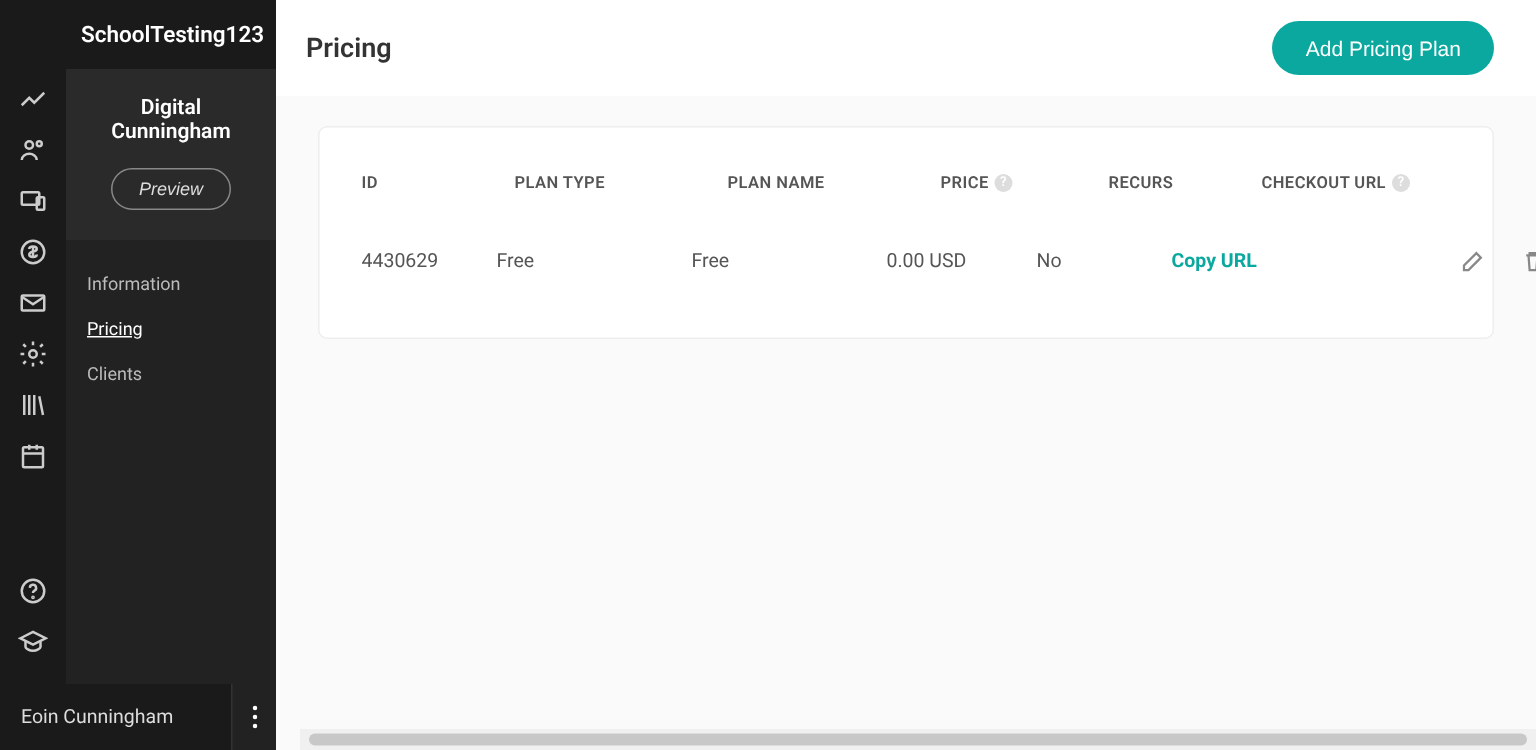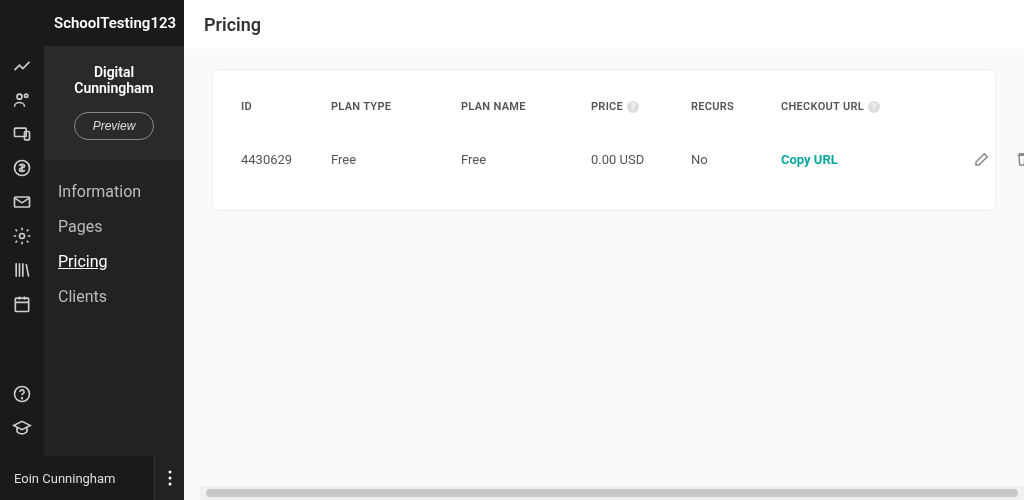--- a/index.html
+++ b/index.html
@@ -62,21 +62,21 @@
       border-radius: 18px;
       padding: 6px 18px;
       font-size: 12px;
       cursor: pointer;
       font-style: italic;
     }
     .nav { padding: 14px 14px; }
     .nav-item {
       display: block;
       color: #bbb;
-      font-size: 16px;
+      font-size: 12px;
       padding: 8px 0;
       cursor: pointer;
       text-decoration: none;
     }
     .nav-item.active { color: #fff; text-decoration: underline; }
     .footer-bar {
       height: 44px;
       background: #1a1a1a;
       position: absolute;
       bottom: 0;
@@ -128,21 +128,21 @@
     .content { flex: 1; background: #fafafa; padding: 20px 28px; overflow: auto; }
     .card {
       background: #fff;
       border: 1px solid #eee;
       border-radius: 6px;
       padding: 20px 28px 30px;
     }
     .thead {
       display: grid;
       grid-template-columns: 90px 130px 130px 100px 90px 160px 90px;
-      gap: 0;
+      gap: 12px;
       padding: 10px 0 18px;
       border-bottom: 1px solid transparent;
     }
     .th {
       font-size: 11px;
       font-weight: 600;
       color: #555;
       letter-spacing: 0.3px;
       display: flex;
       align-items: center;
@@ -250,40 +250,40 @@
   <div class="sidebar">
     <div class="brand-area">
       <div class="brand">SchoolTesting123</div>
     </div>
     <div class="course-block">
       <div class="course-title">Digital Cunningham</div>
       <button class="preview-btn">Preview</button>
     </div>
     <div class="nav">
       <a class="nav-item">Information</a>
-      <a class="nav-item">Pages</a>
       <a class="nav-item active">Pricing</a>
       <a class="nav-item">Clients</a>
     </div>
   </div>
 
   <div class="footer-bar">
     <span>Eoin Cunningham</span>
   </div>
   <div class="footer-more">
     <svg width="4" height="16" viewBox="0 0 4 16" fill="currentColor">
         <circle cx="2" cy="2" r="1.5"></circle>
         <circle cx="2" cy="8" r="1.5"></circle>
         <circle cx="2" cy="14" r="1.5"></circle>
       </svg>
   </div>
 
   <div class="main">
     <div class="main-header">
       <div class="page-title">Pricing</div>
+      <button class="add-btn">Add Pricing Plan</button>
     </div>
     <div class="content">
       <div class="card">
         <div class="thead">
           <div class="th">ID</div>
           <div class="th">PLAN TYPE</div>
           <div class="th">PLAN NAME</div>
           <div class="th">
             <span>PRICE</span>
             <span class="info-dot">?</span>

